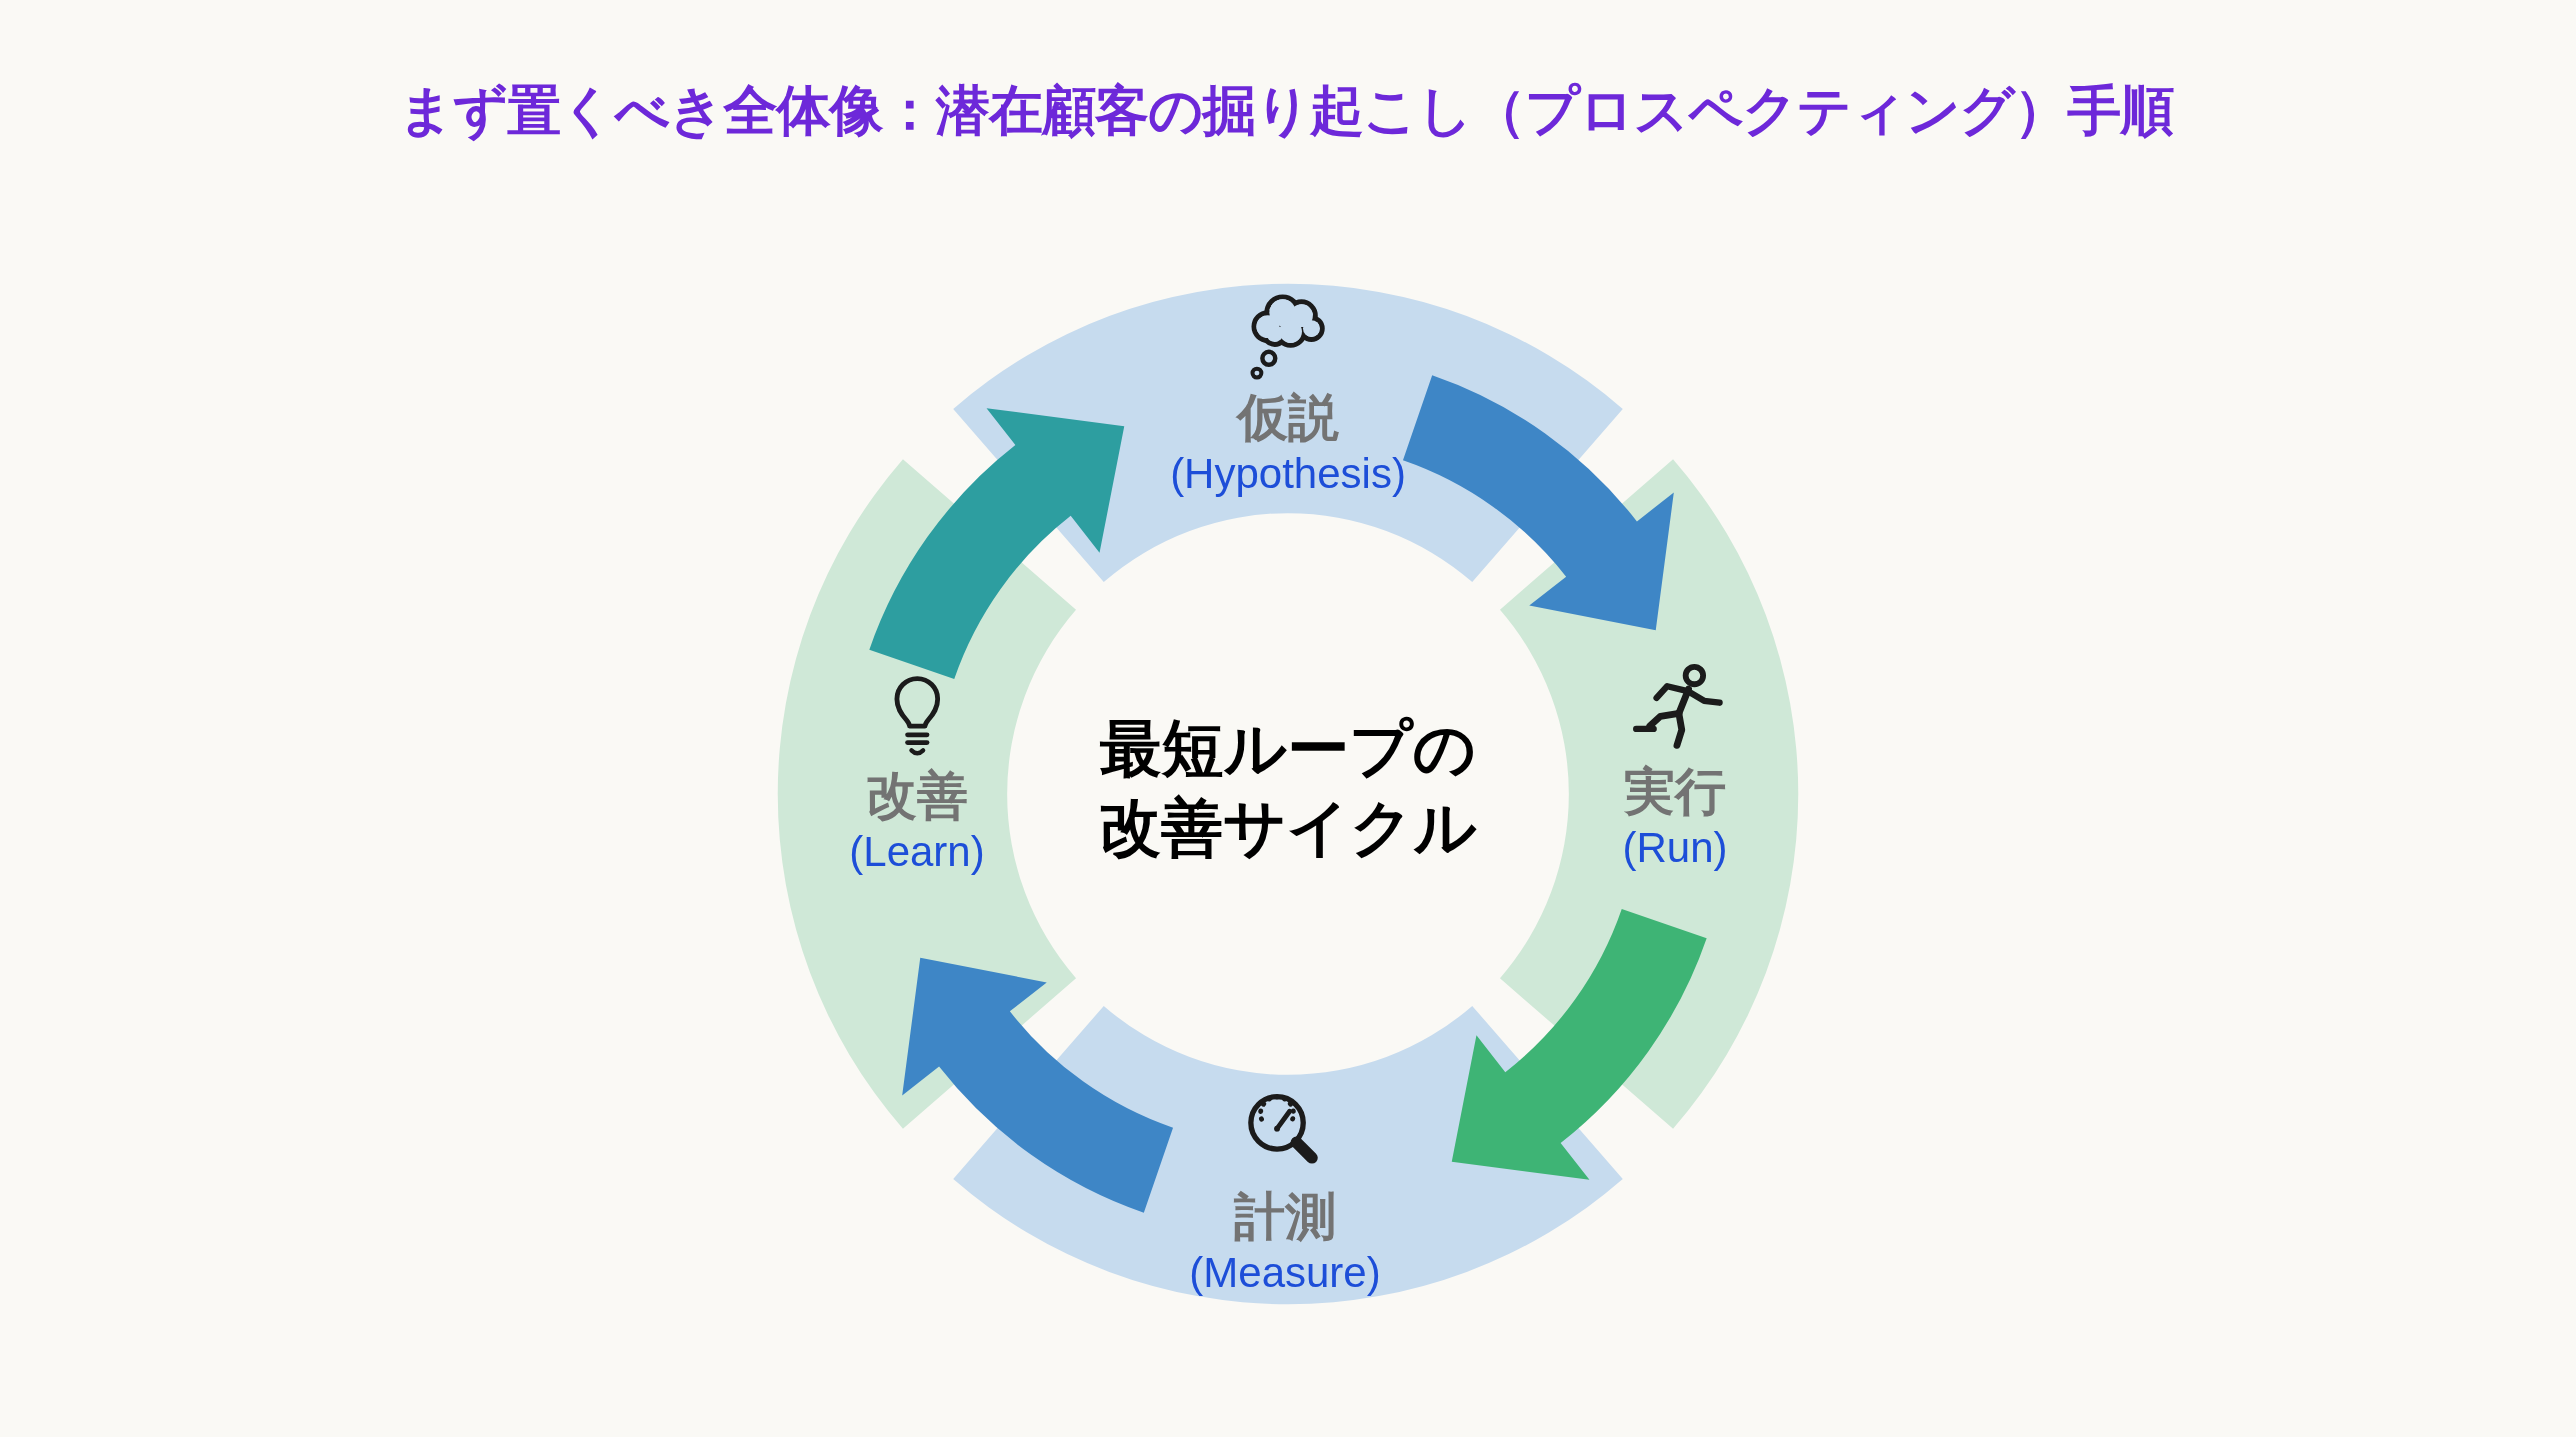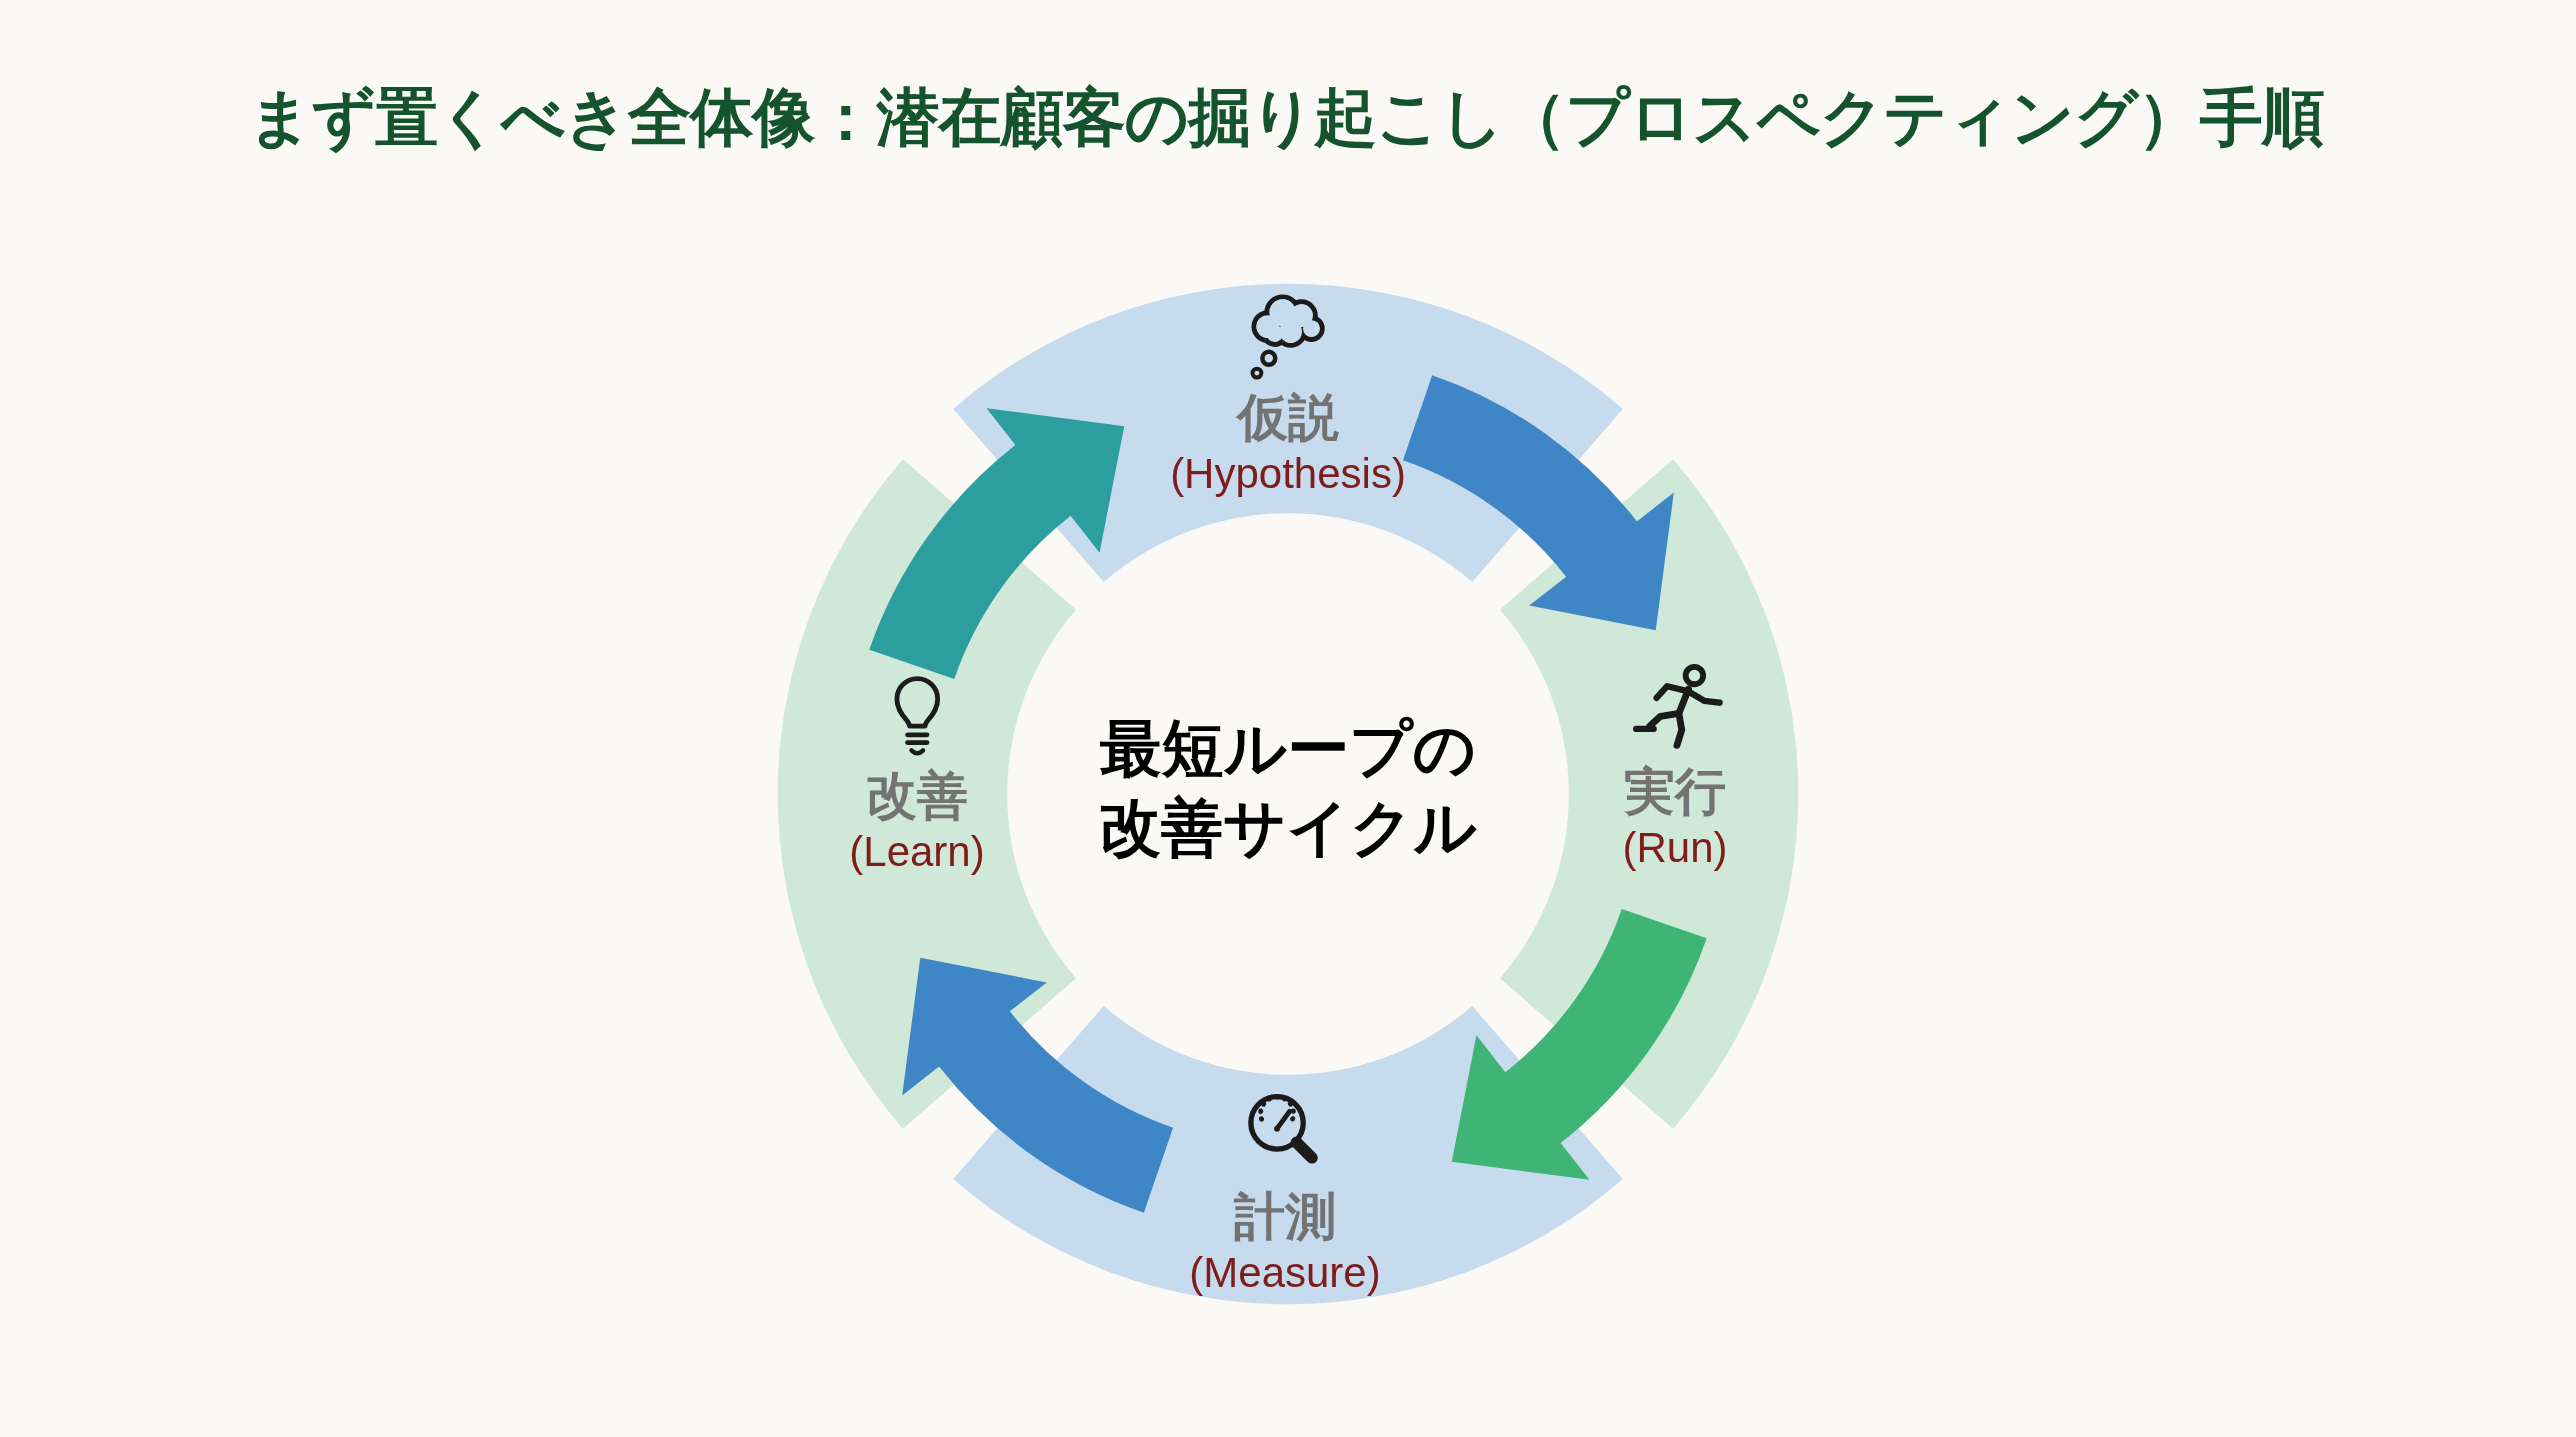--- a/index.html
+++ b/index.html
@@ -7,24 +7,24 @@
   body {
     background: #faf9f5;
     font-family: "Liberation Sans", "DejaVu Sans", sans-serif;
     color: #111;
     position: relative;
   }
   .title {
     position: absolute;
     top: 75px; left: 0; width: 2572px;
     text-align: center;
-    font-size: 63px;
+    font-size: 54px;
     font-weight: 800;
     letter-spacing: -0.9px;
-    color: #14532d;
+    color: #6d28d9;
   }
   .diagram {
     position: absolute;
     left: 745px; top: 251px;
     width: 1086px; height: 1086px;
   }
   .diagram svg.ring { position: absolute; left: 0; top: 0; }
   .stage {
     position: absolute;
     display: flex;
@@ -38,21 +38,21 @@
     font-size: 51px;
     font-weight: 700;
     line-height: 60px;
     margin-top: 3.7px;
     color: #737373;
   }
   .stage-sublabel {
     font-size: 42px;
     font-weight: 500;
     line-height: 52px;
-    color: #7f1d1d;
+    color: #1d4ed8;
   }
   .center-text {
     position: absolute;
     left: 543px; top: 458px;
     transform: translateX(-50%);
     text-align: center;
     width: 580px;
   }
   .center-line {
     font-size: 62px;

